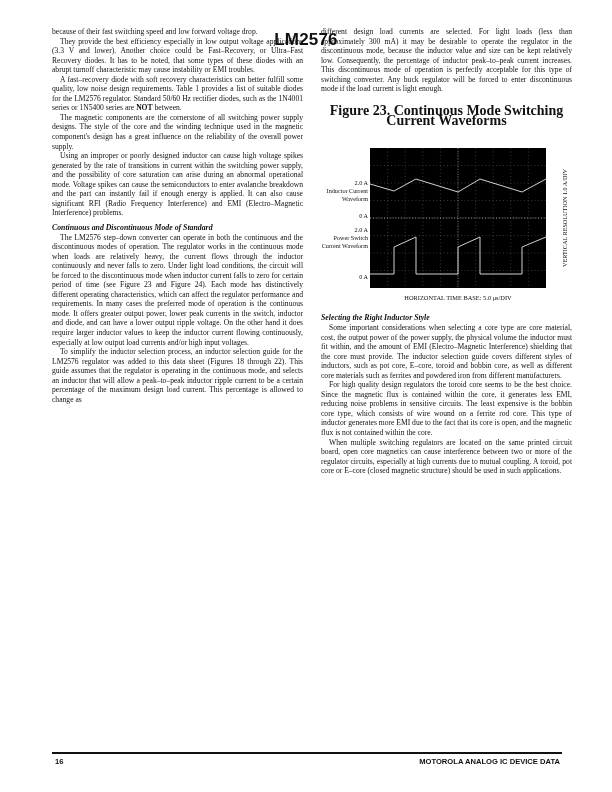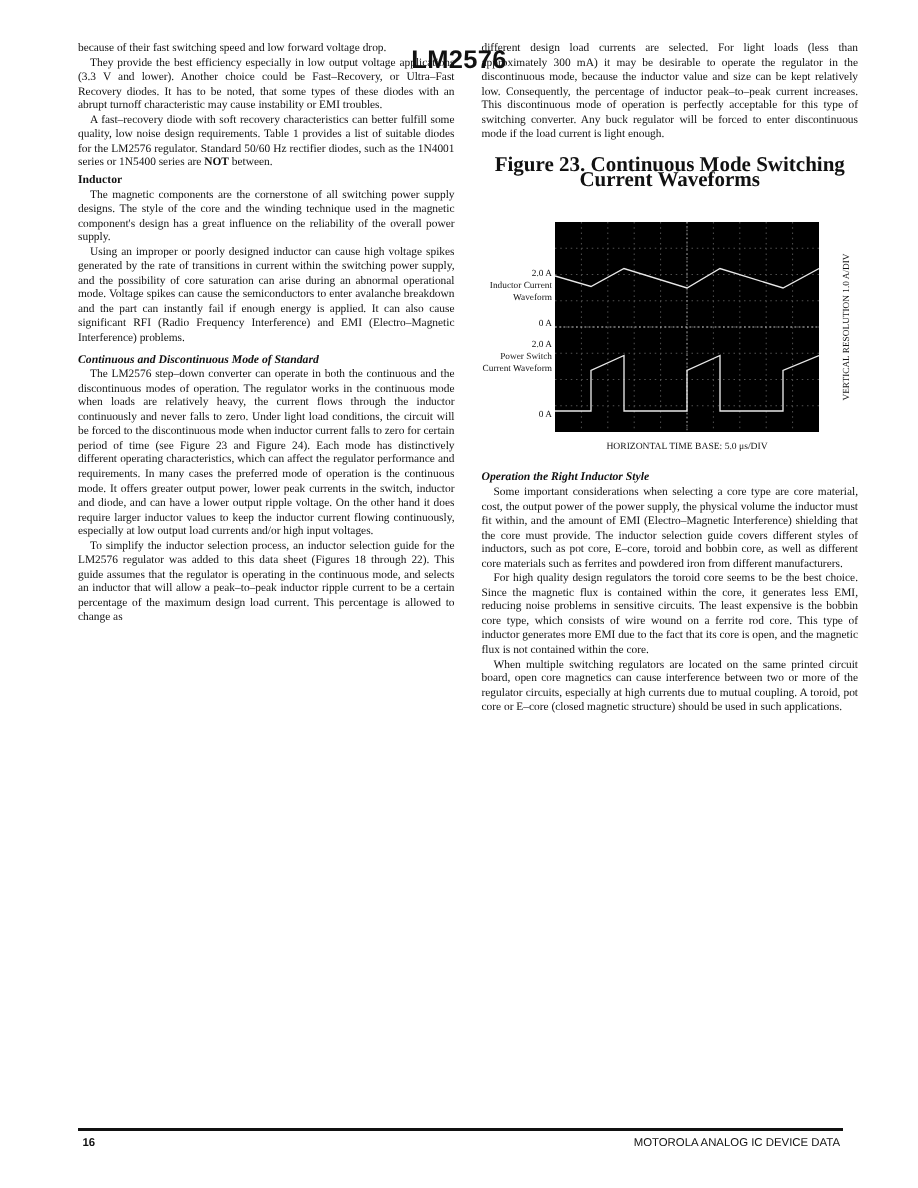--- a/index.html
+++ b/index.html
@@ -21,32 +21,31 @@
   .scope { position: absolute; left: 49px; top: 2px; width: 176px; height: 140px; background: #000; }
   .scope svg { display: block; }
   .lbl { position: absolute; font-size: 6.2px; line-height: 7.5px; text-align: right; color: #111; }
   .vres { position: absolute; left: 226px; top: 2px; width: 140px; height: 12px;
           transform-origin: 0 0; transform: translate(12px, 140px) rotate(-90deg);
           font-size: 6.2px; line-height: 12px; text-align: center; white-space: nowrap; }
   .hbase { position: absolute; left: 49px; top: 147px; width: 176px; text-align: center;
            font-size: 6.4px; }
   .footer-rule { position: absolute; top: 752px; left: 52px; width: 510px; height: 1.6px; background: #111; }
   .footer-left { position: absolute; top: 757px; left: 55px; font-weight: bold; font-size: 7.6px; }
-  .footer-right { position: absolute; top: 757px; right: 52px; font-weight: normal; font-size: 7.6px; }
+  .footer-right { position: absolute; top: 757px; right: 52px; font-weight: bold; font-size: 7.6px; }
 </style>
 </head>
 <body>
 
 <div class="page-title">LM2576</div>
 
 <div class="col left">
   <p class="noind">because of their fast switching speed and low forward voltage drop.</p>
   <p>They provide the best efficiency especially in low output voltage applications (3.3 V and lower). Another choice could be Fast–Recovery, or Ultra–Fast Recovery diodes. It has to be noted, that some types of these diodes with an abrupt turnoff characteristic may cause instability or EMI troubles.</p>
   <p><span>A fast–recovery diode with soft recovery characteristics can better fulfill some quality, low noise design requirements. Table 1 provides a list of suitable diodes for the LM2576 regulator. Standard 50/60 Hz rectifier diodes, such as the 1N4001 series or 1N5400 series are </span><b>NOT</b><span> between.</span></p>
-  <h3>Inductor</h3>
   <p>The magnetic components are the cornerstone of all switching power supply designs. The style of the core and the winding technique used in the magnetic component's design has a great influence on the reliability of the overall power supply.</p>
   <p>Using an improper or poorly designed inductor can cause high voltage spikes generated by the rate of transitions in current within the switching power supply, and the possibility of core saturation can arise during an abnormal operational mode. Voltage spikes can cause the semiconductors to enter avalanche breakdown and the part can instantly fail if enough energy is applied. It can also cause significant RFI (Radio Frequency Interference) and EMI (Electro–Magnetic Interference) problems.</p>
   <h3 class="it">Continuous and Discontinuous Mode of Standard</h3>
   <p>The LM2576 step–down converter can operate in both the continuous and the discontinuous modes of operation. The regulator works in the continuous mode when loads are relatively heavy, the current flows through the inductor continuously and never falls to zero. Under light load conditions, the circuit will be forced to the discontinuous mode when inductor current falls to zero for certain period of time (see Figure 23 and Figure 24). Each mode has distinctively different operating characteristics, which can affect the regulator performance and requirements. In many cases the preferred mode of operation is the continuous mode. It offers greater output power, lower peak currents in the switch, inductor and diode, and can have a lower output ripple voltage. On the other hand it does require larger inductor values to keep the inductor current flowing continuously, especially at low output load currents and/or high input voltages.</p>
   <p>To simplify the inductor selection process, an inductor selection guide for the LM2576 regulator was added to this data sheet (Figures 18 through 22). This guide assumes that the regulator is operating in the continuous mode, and selects an inductor that will allow a peak–to–peak inductor ripple current to be a certain percentage of the maximum design load current. This percentage is allowed to change as</p>
 </div>
 
 <div class="col right">
   <p class="noind">different design load currents are selected. For light loads (less than approximately 300 mA) it may be desirable to operate the regulator in the discontinuous mode, because the inductor value and size can be kept relatively low. Consequently, the percentage of inductor peak–to–peak current increases. This discontinuous mode of operation is perfectly acceptable for this type of switching converter. Any buck regulator will be forced to enter discontinuous mode if the load current is light enough.</p>
 
@@ -82,21 +81,21 @@
           <line x1="0" y1="70" x2="176" y2="70" stroke="#bbbbbb" stroke-width="0.7" stroke-dasharray="1.2 1.6"></line>
           <polyline points="0,36 24,43 46,31 88,44 110,31 152,44 176,31" fill="none" stroke="#e8e8e8" stroke-width="0.9"></polyline>
           <polyline points="0,126 24,126 24,99 46,89 46,126 88,126 88,99 110,89 110,126 152,126 152,99 176,89" fill="none" stroke="#e8e8e8" stroke-width="0.9"></polyline>
         </svg>
     </div>
 
     <div class="vres">VERTICAL RESOLUTION 1.0 A/DIV</div>
     <div class="hbase">HORIZONTAL TIME BASE: 5.0 μs/DIV</div>
   </div>
 
-  <h3 class="it">Operation the Right Inductor Style</h3>
+  <h3 class="it">Selecting the Right Inductor Style</h3>
   <p>Some important considerations when selecting a core type are core material, cost, the output power of the power supply, the physical volume the inductor must fit within, and the amount of EMI (Electro–Magnetic Interference) shielding that the core must provide. The inductor selection guide covers different styles of inductors, such as pot core, E–core, toroid and bobbin core, as well as different core materials such as ferrites and powdered iron from different manufacturers.</p>
   <p>For high quality design regulators the toroid core seems to be the best choice. Since the magnetic flux is contained within the core, it generates less EMI, reducing noise problems in sensitive circuits. The least expensive is the bobbin core type, which consists of wire wound on a ferrite rod core. This type of inductor generates more EMI due to the fact that its core is open, and the magnetic flux is not contained within the core.</p>
   <p>When multiple switching regulators are located on the same printed circuit board, open core magnetics can cause interference between two or more of the regulator circuits, especially at high currents due to mutual coupling. A toroid, pot core or E–core (closed magnetic structure) should be used in such applications.</p>
 </div>
 
 <div class="footer-rule"></div>
 <div class="footer-left">16</div>
 <div class="footer-right">MOTOROLA ANALOG IC DEVICE DATA</div>
 
 </body></html>

